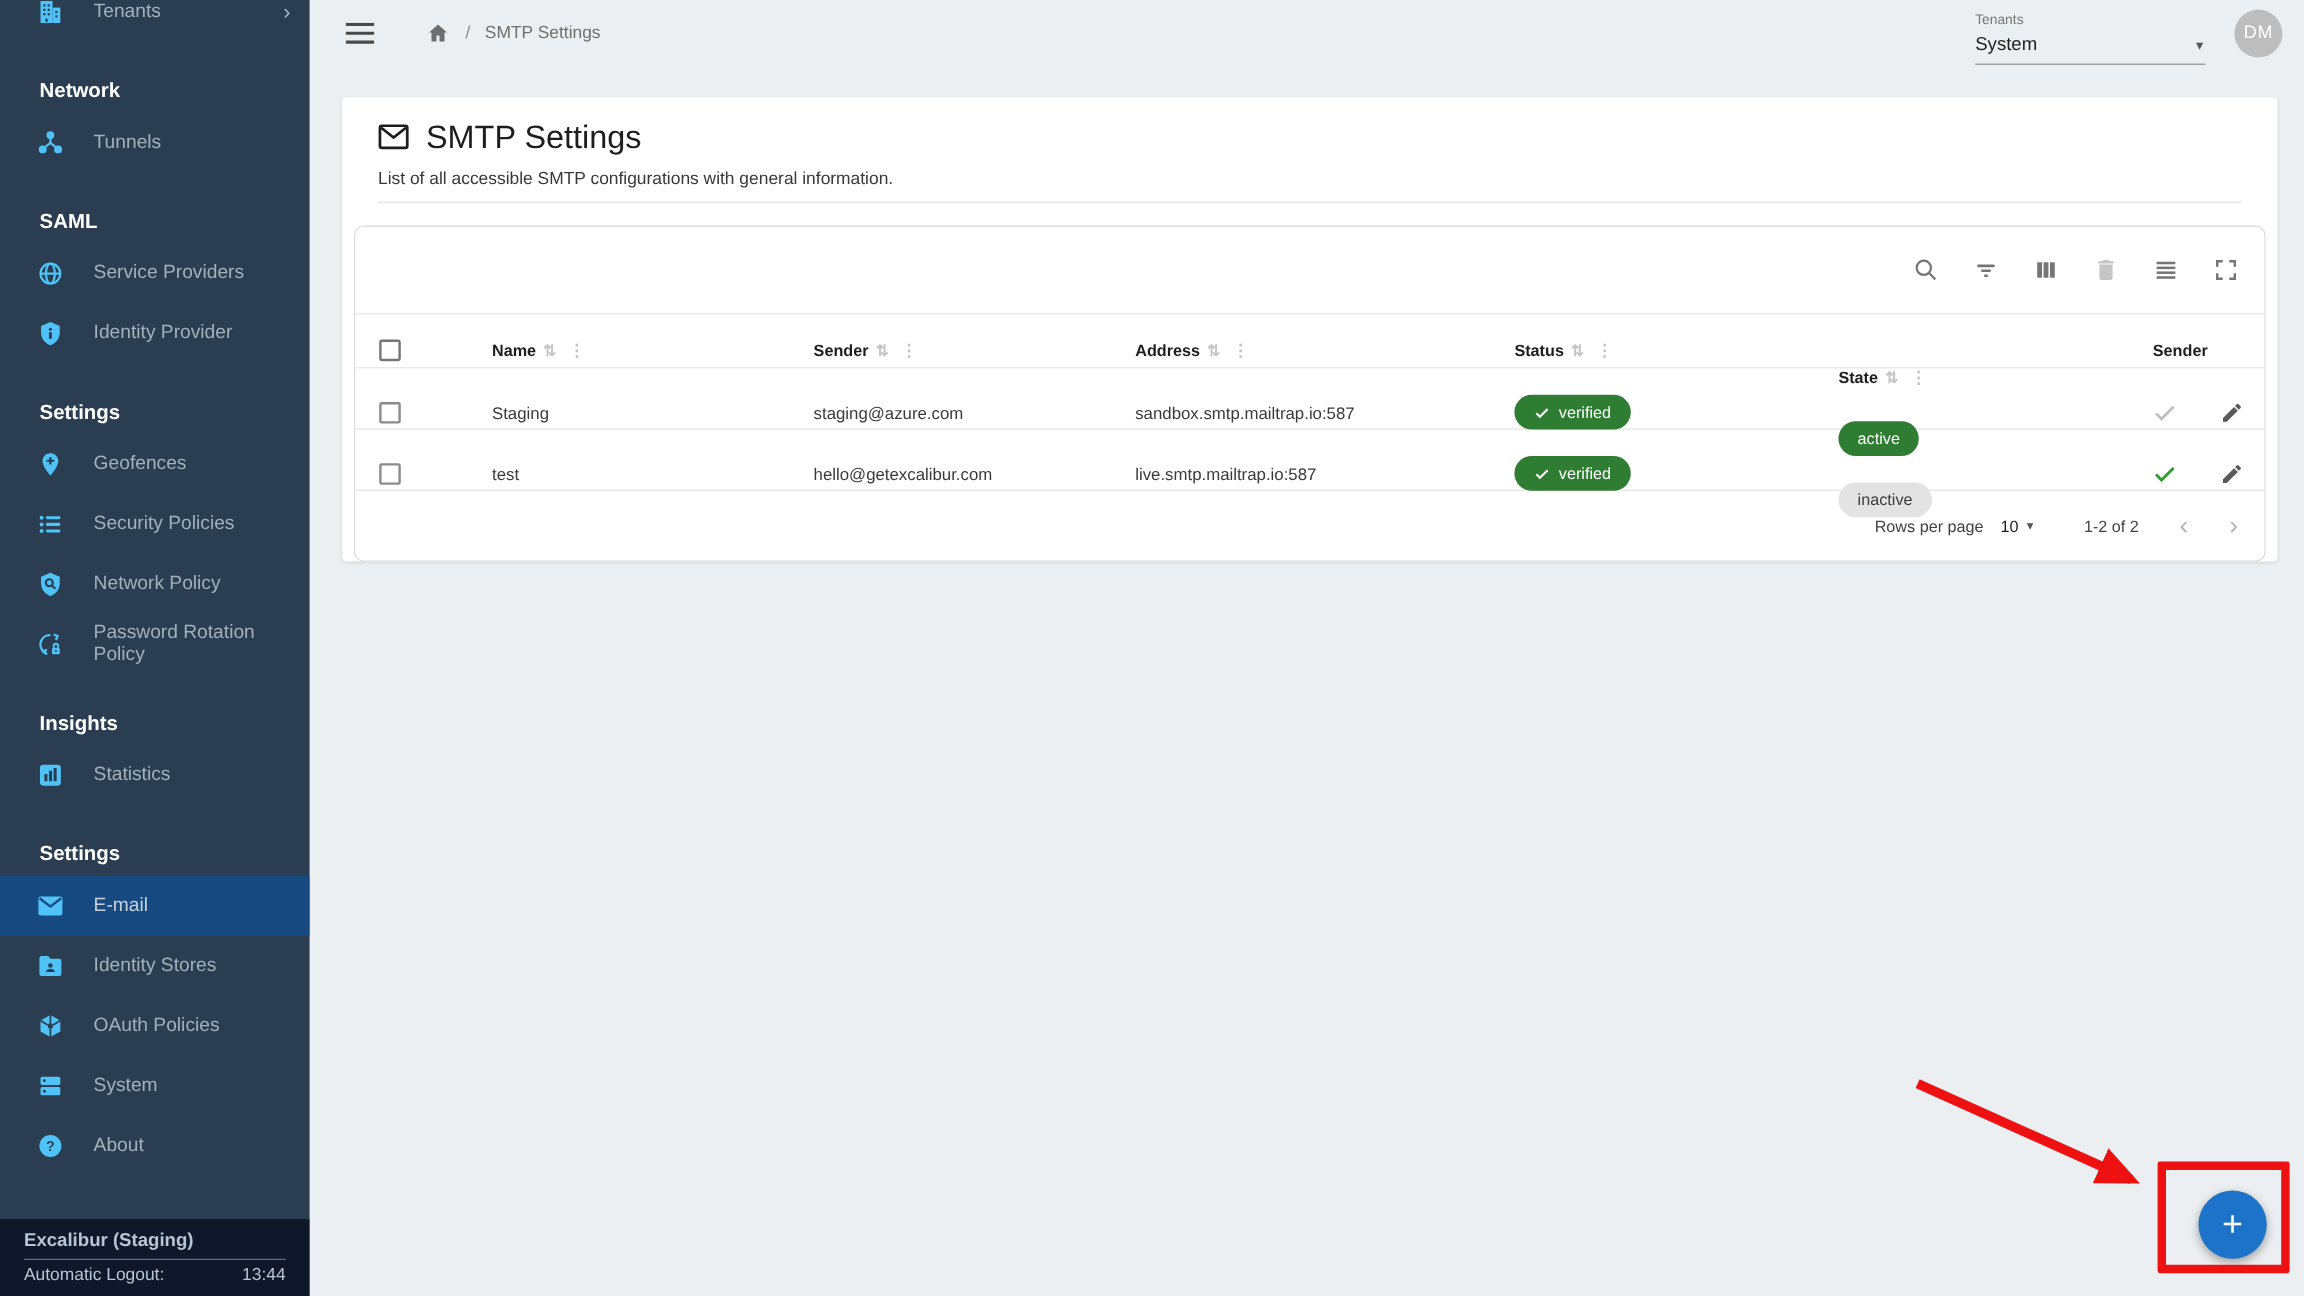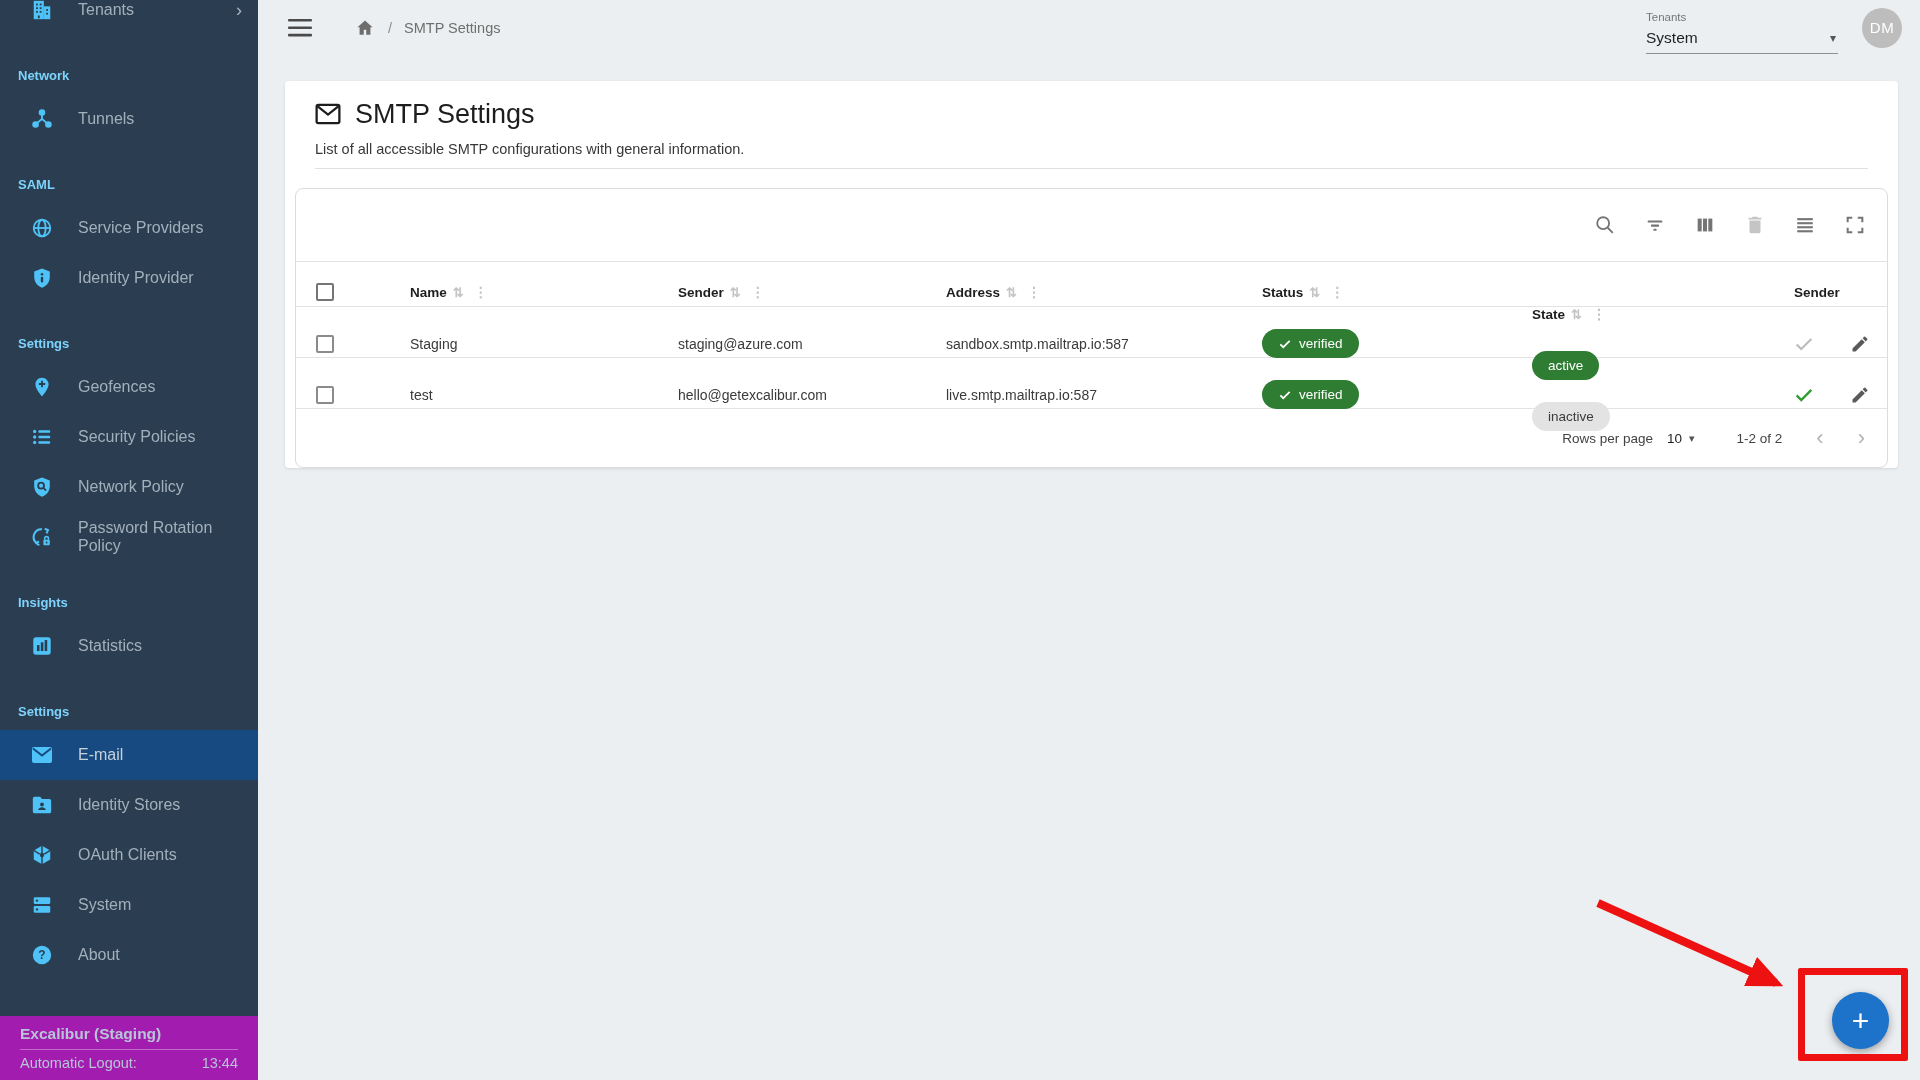--- a/index.html
+++ b/index.html
@@ -18,28 +18,28 @@
   }
   .nav-item {
     height:50px; display:flex; align-items:center; padding-left:30px;
     cursor:pointer; color:#a2b0bc; font-size:16px;
   }
   .nav-item .nav-icon { width:24px; height:24px; margin-right:24px; display:flex; align-items:center; justify-content:center; flex:0 0 24px; }
   .nav-item.tenants { margin-top:-15px; }
   .nav-item.selected { background:#164a80; color:#c7d1da; }
   .nav-chevron { margin-left:auto; margin-right:16px; color:#aab6c0; font-size:18px; }
   .nav-section {
-    padding-left:18px; font-size:13px; font-weight:bold; color:#7dd3fc;
+    padding-left:33px; font-size:17px; font-weight:bold; color:#ffffff;
     height:20px; line-height:20px;
   }
   .mt31 { margin-top:31px; }
   .mt8  { margin-top:8px; }
   .sb-footer {
     position:absolute; left:0; bottom:0; width:258px; height:64px;
-    background:#a21caf; padding:9px 20px 0 20px;
+    background:#0f172a; padding:9px 20px 0 20px;
   }
   .sb-app { color:#b7c5d6; font-weight:bold; font-size:15.5px; }
   .sb-div { border-top:1px solid rgba(255,255,255,.35); margin:6px 0 5px 0; }
   .sb-logout { display:flex; justify-content:space-between; color:#b7c5d6; font-size:14.5px; }
   
   .main { margin-left:258px; position:relative; }
   .topbar { height:56px; display:flex; align-items:center; padding:0 18px 0 30px; }
   .burger { width:26px; cursor:pointer; margin-right:40px; display:flex; }
   .crumbs { display:flex; align-items:center; gap:12px; color:#6f6f6f; font-size:14.5px; }
   .crumb-sep { color:#8d8d8d; }
@@ -240,21 +240,21 @@
     <span class="nav-label">Identity Stores</span>
   </div>
   <div class="nav-item">
     <span class="nav-icon">
       <svg width="22" height="22" viewBox="0 0 24 24">
           <path fill="#4fc3f7" d="M12 2l9 5v10l-9 5-9-5V7l9-5z"></path>
           <path d="M12 2v8m0 4v8M3 7l6.5 4M21 7l-6.5 4" stroke="#2b3e51" stroke-width="1.6" fill="none"></path>
           <circle cx="12" cy="12" r="2.4" fill="#2b3e51"></circle>
         </svg>
     </span>
-    <span class="nav-label">OAuth Clients</span>
+    <span class="nav-label">OAuth Policies</span>
   </div>
   <div class="nav-item">
     <span class="nav-icon">
       <svg width="22" height="22" viewBox="0 0 24 24">
           <rect x="3" y="3.5" width="18" height="7.5" rx="1.5" fill="#4fc3f7"></rect>
           <rect x="3" y="13" width="18" height="7.5" rx="1.5" fill="#4fc3f7"></rect>
           <circle cx="6.5" cy="7.2" r="1.3" fill="#2b3e51"></circle>
           <circle cx="6.5" cy="16.8" r="1.3" fill="#2b3e51"></circle>
         </svg>
     </span>

